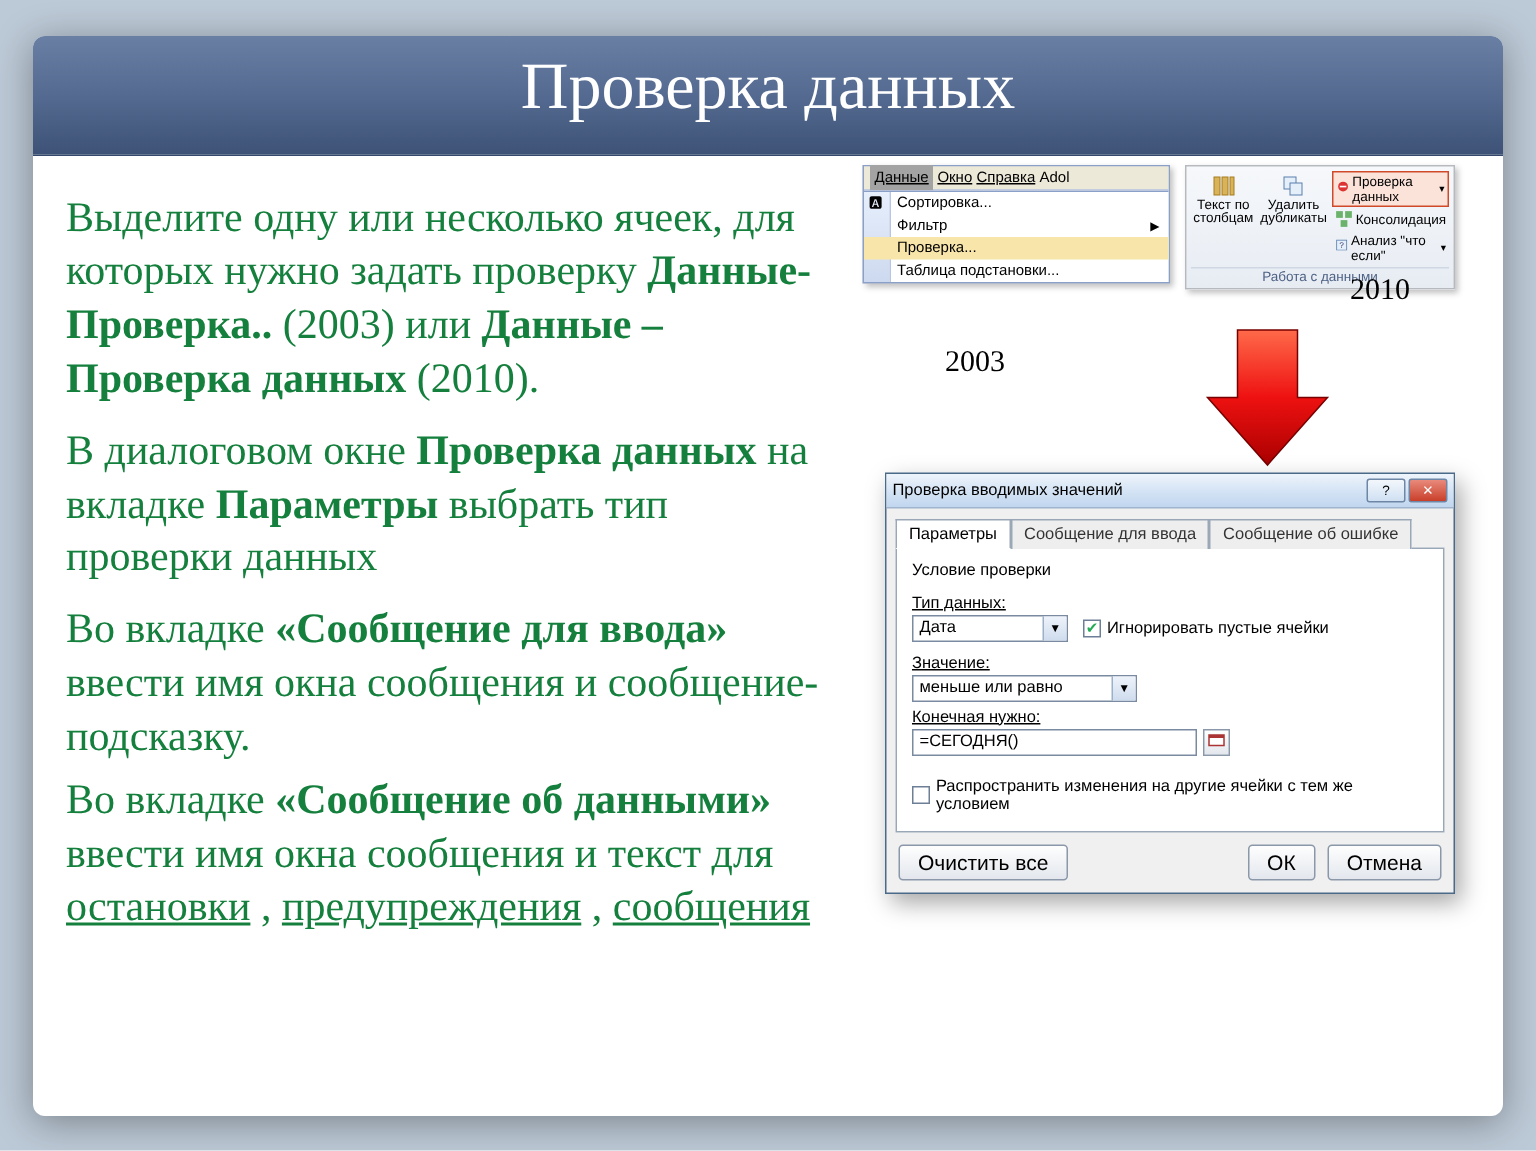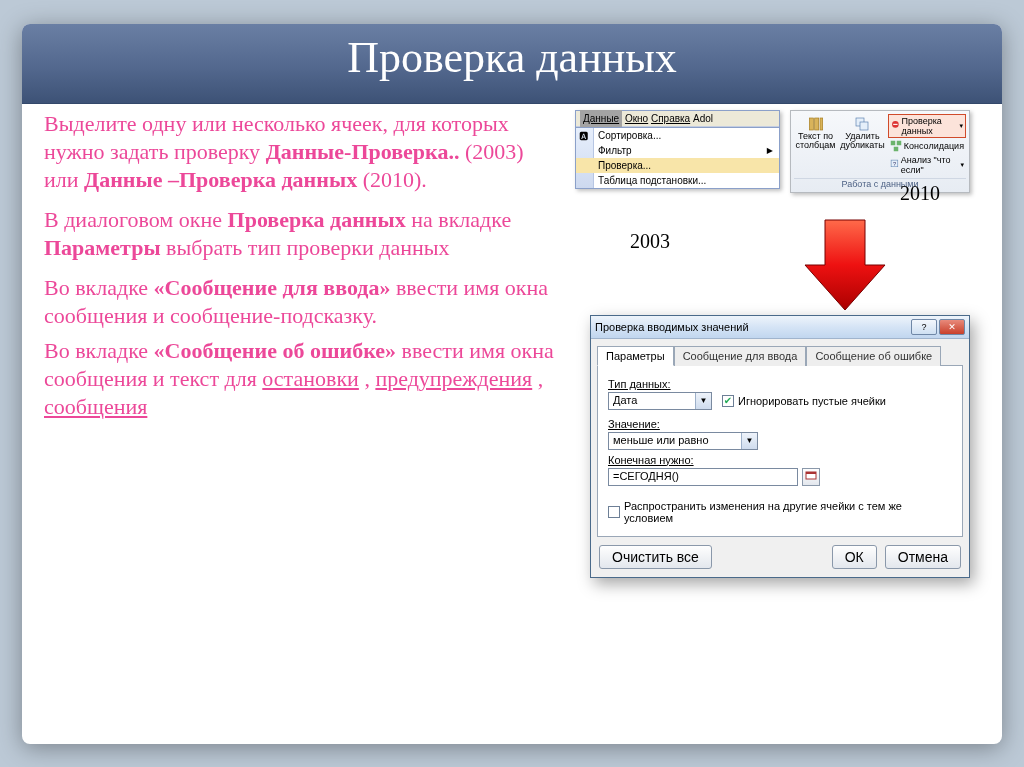--- a/index.html
+++ b/index.html
@@ -30,23 +30,24 @@
     padding: 8px 0 20px;
     font-weight: 400;
     border-bottom: 1px solid #33486a;
   }
   .content-columns {
     display: flex;
     padding: 6px 22px 10px;
   }
   .left {
     flex: 1;
-    font-size: 22px;
+    font-size: 28px;
     line-height: 1.28;
-    color: #ec4899;
+    color: #15803d;
+    margin-top: 18px;
   }
   .left p { margin: 0 0 12px; }
   .right {
     width: 420px;
     position: relative;
     padding-left: 10px;
   }
   .underline-italic { text-decoration: underline; }
 
   
@@ -193,21 +194,21 @@
         <b>Параметры</b>
         <span> выбрать тип проверки данных</span>
       </p>
       <p>
         <span>Во вкладке </span>
         <b>«Сообщение для ввода»</b>
         <span> ввести имя окна сообщения и сообщение-подсказку.</span>
       </p>
       <p style="margin-top:-6px;">
         <span>Во вкладке </span>
-        <b>«Сообщение об ошибке»</b>
+        <b>«Сообщение об данными»</b>
         <span> ввести имя окна сообщения и  текст для </span>
         <span class="underline-italic">остановки</span>
         <span>, </span>
         <span class="underline-italic">предупреждения</span>
         <span>, </span>
         <span class="underline-italic">сообщения</span>
       </p>
     </div>
 
     <div class="right">
@@ -315,20 +316,21 @@
           <span class="t">Проверка вводимых значений</span>
           <span class="winbtn">?</span>
           <span class="winbtn close">✕</span>
         </div>
         <div class="tabs">
           <div class="tab active">Параметры</div>
           <div class="tab">Сообщение для ввода</div>
           <div class="tab">Сообщение об ошибке</div>
         </div>
         <div class="panel">
+          <div class="grouptitle">Условие проверки</div>
 
           <div class="row">
             <div class="fld">
               <div class="fname"><span class="u">Тип данных:</span></div>
               <div class="combo">
                 <span class="val">Дата</span>
                 <span class="btn">▼</span>
               </div>
             </div>
             <div class="chk" style="margin-top:14px;">

